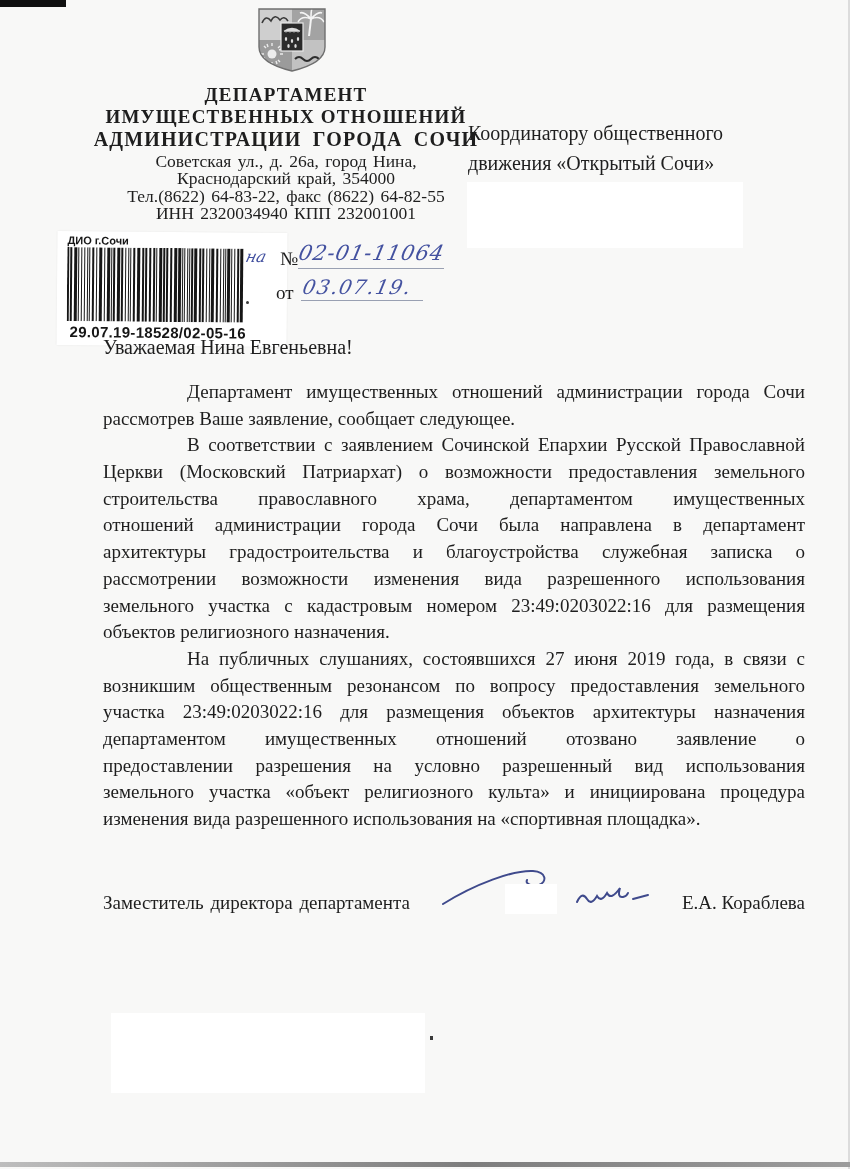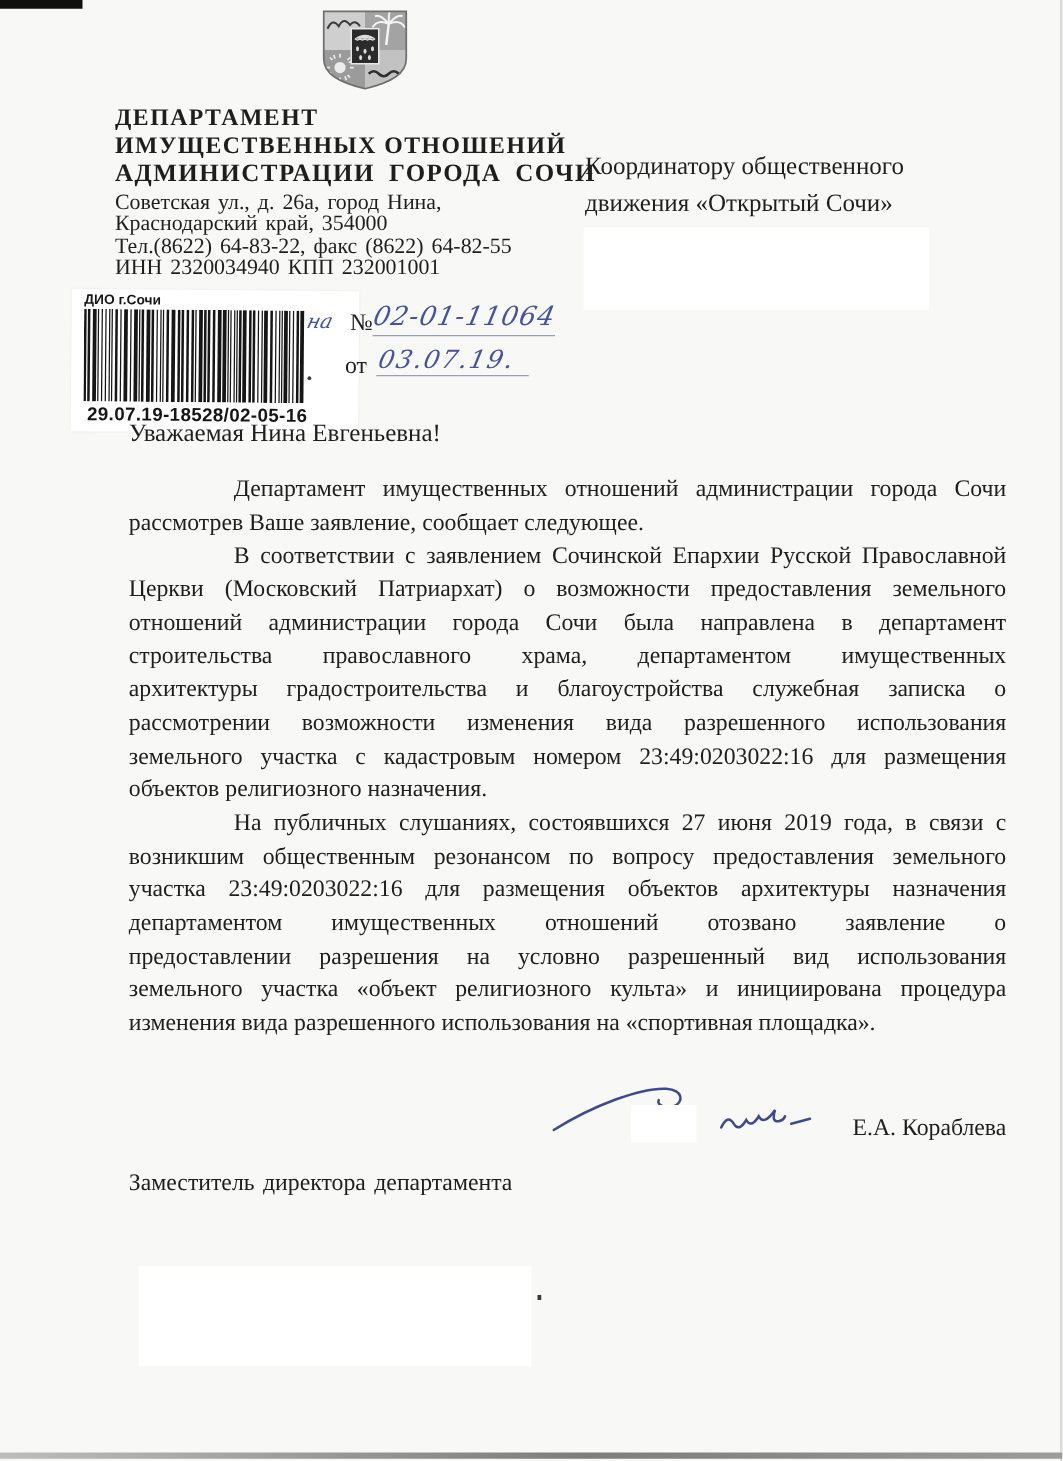--- a/index.html
+++ b/index.html
@@ -6,21 +6,21 @@
   #scan{position:relative;width:850px;height:1169px;background:#f8f8f7;overflow:hidden;
         font-family:"Liberation Serif","DejaVu Serif",serif;color:#1e1e1e;}
   
   .corner-mark{position:absolute;left:0;top:0;width:66px;height:7px;background:#101010;}
   .edge-right{position:absolute;right:0;top:0;width:2px;height:100%;background:#dcdcdc;}
   .edge-bottom{position:absolute;left:0;top:1162px;width:100%;height:5px;
                background:linear-gradient(90deg,#bdbdbd,#7d7d7d 55%,#9c9c9c);}
   
   #emblem{position:absolute;left:255px;top:6px;}
   
-  #letterhead{position:absolute;left:92px;top:84px;width:388px;text-align:left;}
+  #letterhead{position:absolute;left:92px;top:84px;width:388px;text-align:center;}
   .org-line{font-weight:bold;font-size:19px;line-height:21.5px;letter-spacing:1.2px;}
   .org-line:nth-child(3){margin-top:2px;word-spacing:5px;font-size:20px;}
   #letterhead-address{margin-top:2px;}
   .addr-line{font-size:17.5px;line-height:17.6px;word-spacing:2px;}
   
   #recipient{position:absolute;left:468px;top:118px;width:310px;}
   .recipient-line{font-size:20px;line-height:30px;}
   .redact{position:absolute;background:#ffffff;}
   #redact-recipient{left:467px;top:182px;width:276px;height:66px;}
   #redact-bottom{left:111px;top:1013px;width:314px;height:80px;}
@@ -47,21 +47,21 @@
   .speck{position:absolute;background:#3a3a3a;}
   
   #salutation{position:absolute;left:103px;top:336px;width:702px;text-align:left;
               font-size:20px;}
   #body-text{position:absolute;left:103px;top:379px;width:702px;font-size:19px;}
   .bline{height:26.7px;line-height:26.7px;text-align:justify;text-align-last:justify;
          white-space:nowrap;}
   .bline.indent{padding-left:84px;}
   .bline.plast{text-align-last:left;}
   
-  #sig-title{position:absolute;left:103px;top:936px;font-size:19px;word-spacing:2px;}
+  #sig-title{position:absolute;left:103px;top:892px;font-size:19px;word-spacing:2px;}
   #sig-name{position:absolute;left:682px;top:892px;font-size:19px;text-align:center;}
   #sig-stroke{position:absolute;left:435px;top:858px;}
 </style>
 </head>
 <body>
 
 <div id="scan">
 
   <div class="corner-mark"></div>
   <div class="edge-right"></div>
@@ -191,22 +191,22 @@
   <div id="ref-ot-line"></div>
   <div class="speck" style="left:246px;top:301px;width:3px;height:3px;border-radius:50%;"></div>
 
   <div id="salutation">Уважаемая Нина Евгеньевна!</div>
 
   <div id="body-text">
       <div class="bline indent">Департамент  имущественных  отношений  администрации  города  Сочи</div>
       <div class="bline plast">рассмотрев Ваше заявление, сообщает следующее.</div>
       <div class="bline indent">В соответствии с заявлением Сочинской Епархии Русской Православной</div>
       <div class="bline">Церкви (Московский Патриархат) о возможности предоставления земельного</div>
+      <div class="bline">строительства православного храма, департаментом имущественных</div>
       <div class="bline">отношений администрации города Сочи была направлена в департамент</div>
-      <div class="bline">строительства православного храма, департаментом имущественных</div>
       <div class="bline">архитектуры градостроительства и благоустройства служебная записка о</div>
       <div class="bline">рассмотрении возможности изменения вида разрешенного использования</div>
       <div class="bline">земельного участка с кадастровым номером 23:49:0203022:16 для размещения</div>
       <div class="bline plast">объектов религиозного назначения.</div>
       <div class="bline indent">На публичных слушаниях, состоявшихся 27 июня 2019 года, в связи с</div>
       <div class="bline">возникшим общественным резонансом по вопросу предоставления земельного</div>
       <div class="bline">участка 23:49:0203022:16 для размещения объектов архитектуры назначения</div>
       <div class="bline">департаментом имущественных отношений отозвано заявление о</div>
       <div class="bline">предоставлении разрешения на условно разрешенный вид использования</div>
       <div class="bline">земельного участка «объект религиозного культа» и инициирована процедура</div>

